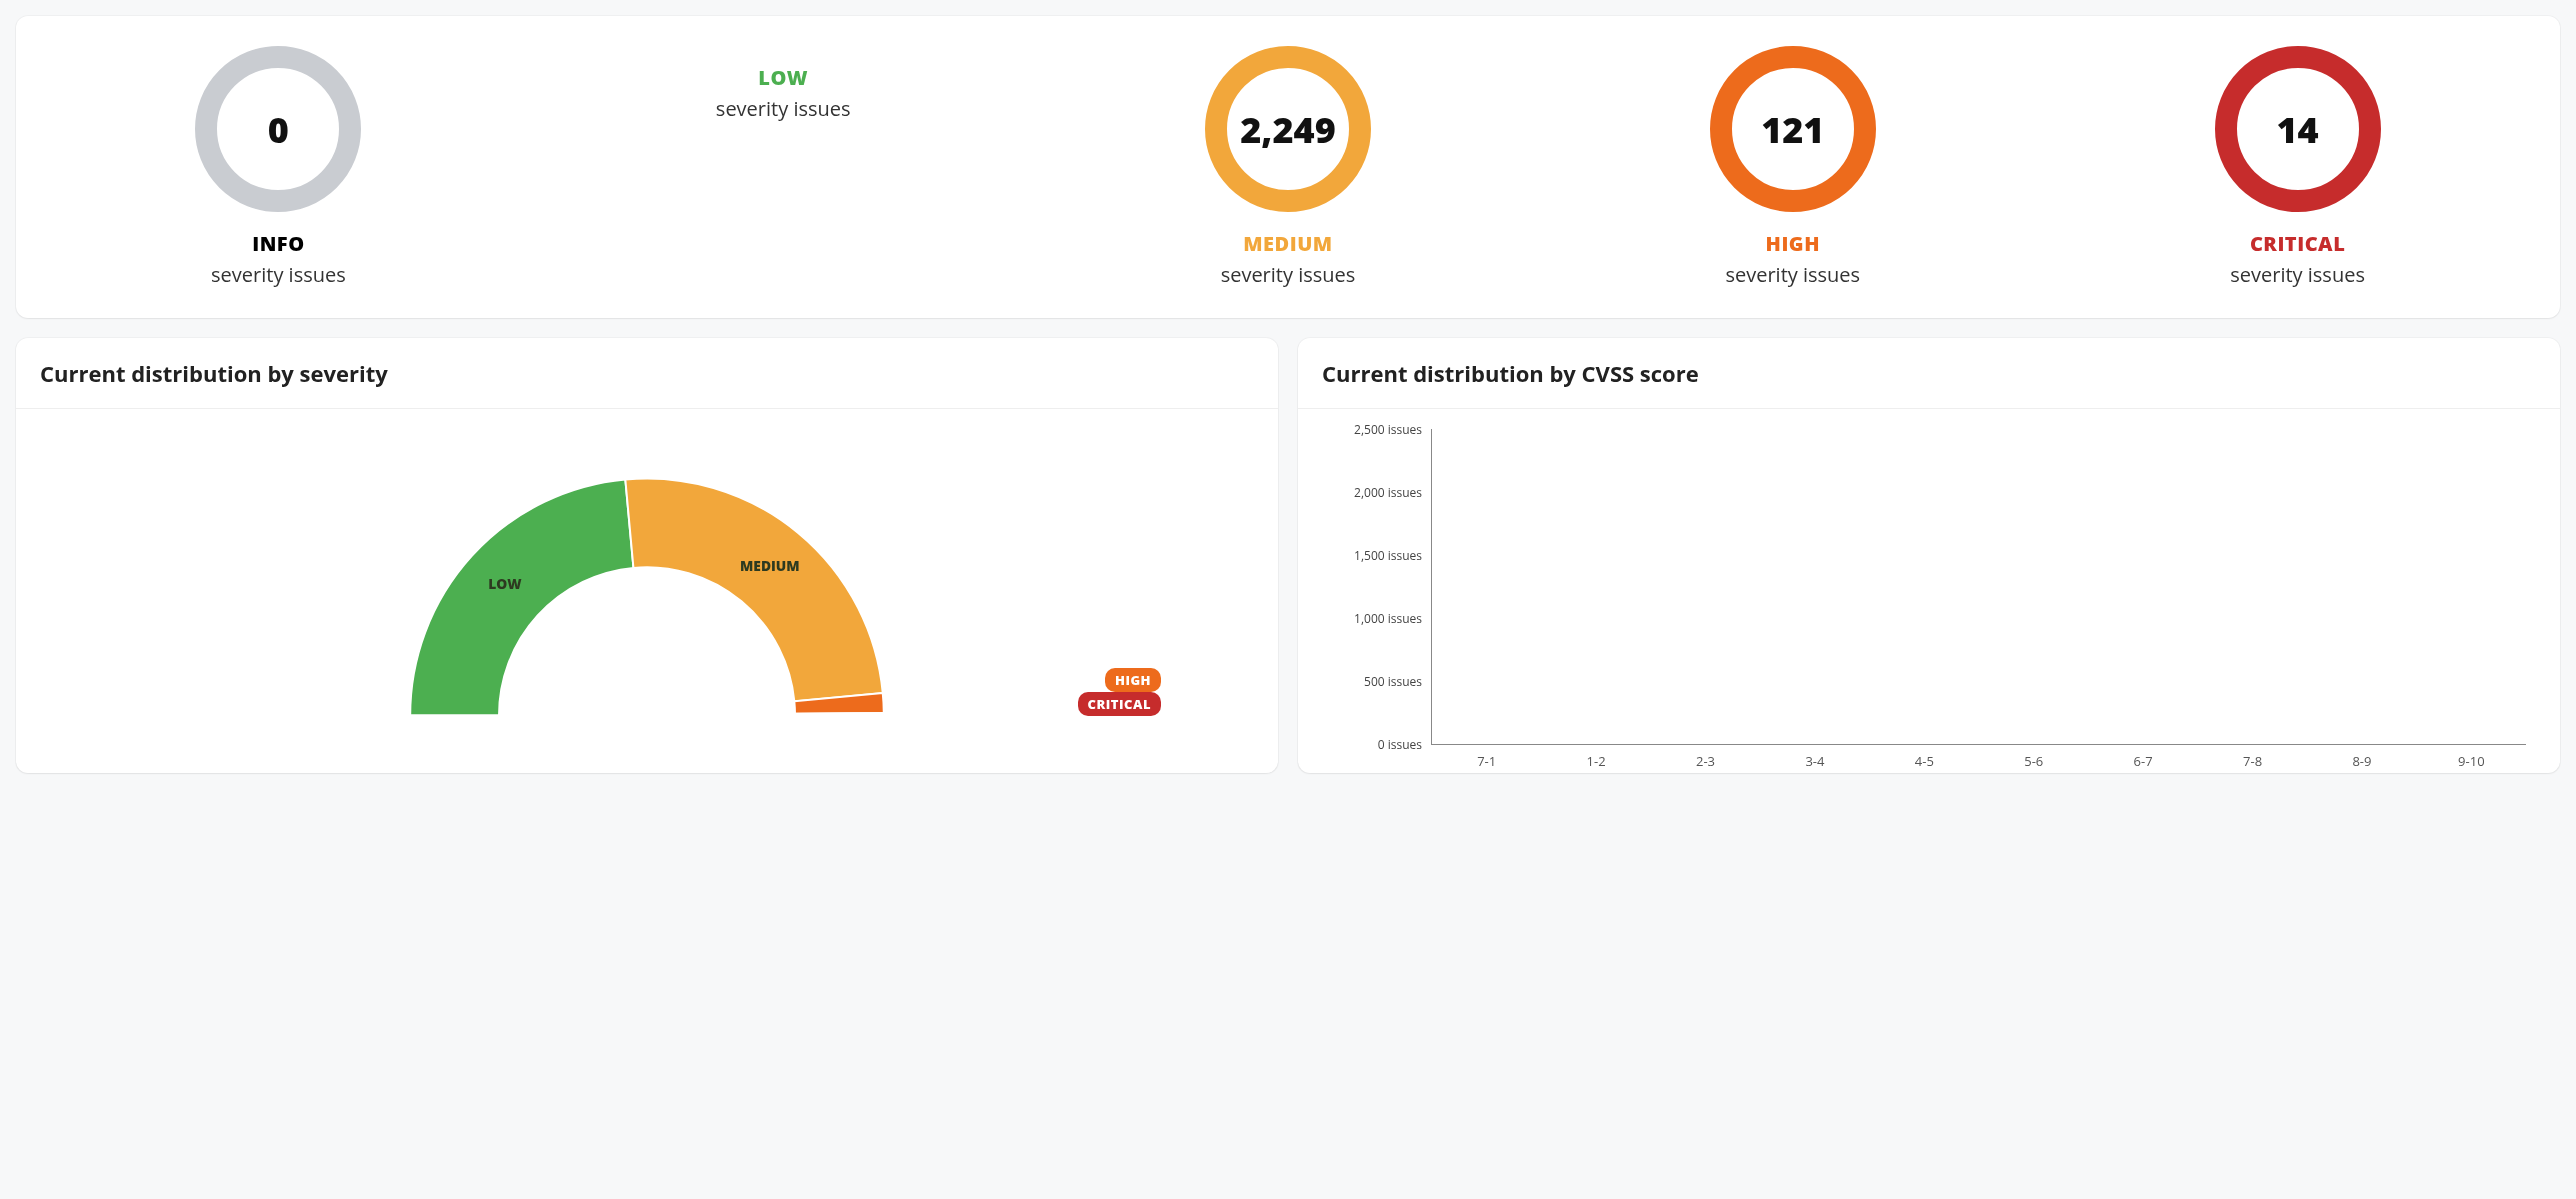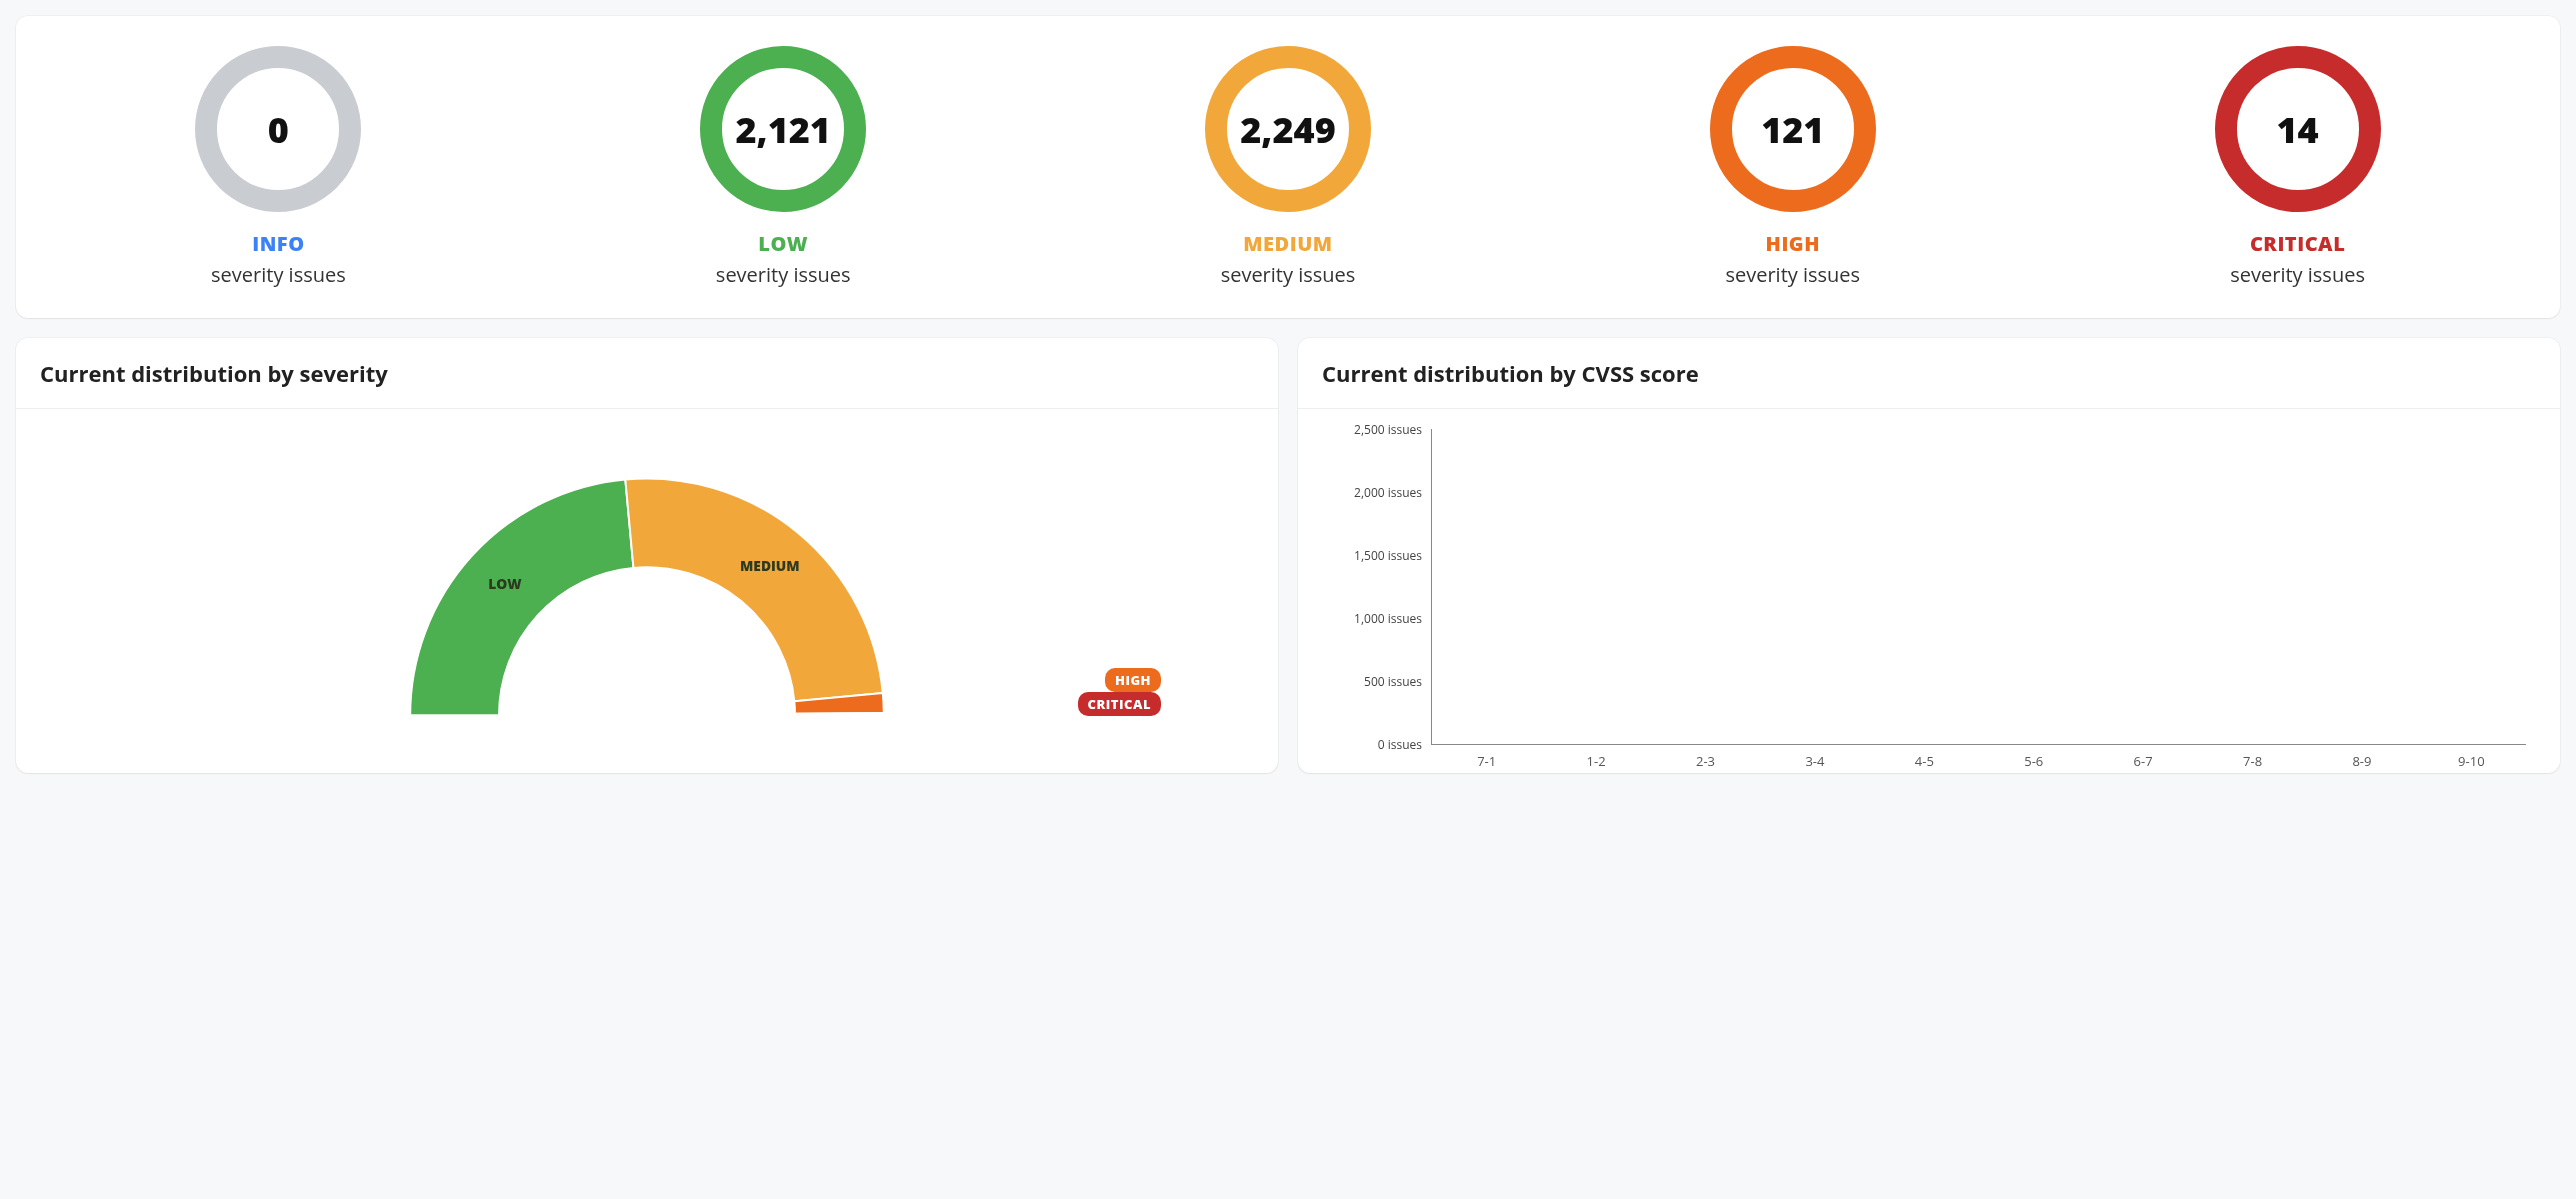--- a/index.html
+++ b/index.html
@@ -137,28 +137,25 @@
 </style>
 </head>
 <body>
 
 <div class="card counters">
 
   <div class="counter">
     <div class="ring" id="ring-info" style="border-color: rgb(201, 204, 209);">
       <span class="value">0</span>
     </div>
-    <div class="sev-label" id="lab-info" style="color: #3b82f6;">INFO</div>
-    <div class="sev-sub">severity issues</div>
-  </div>
-
-  <div class="counter">
-    <div class="ring" id="ring-low" style="border-color: rgb(76, 175, 80);">
-      <span class="value">2,121</span>
-    </div>
+    <div class="sev-label" id="lab-info" style="color: #000000;">INFO</div>
+    <div class="sev-sub">severity issues</div>
+  </div>
+
+  <div class="counter">
     <div class="sev-label" id="lab-low" style="color: rgb(76, 175, 80);">LOW</div>
     <div class="sev-sub">severity issues</div>
   </div>
 
   <div class="counter">
     <div class="ring" id="ring-medium" style="border-color: rgb(242, 167, 59);">
       <span class="value">2,249</span>
     </div>
     <div class="sev-label" id="lab-medium" style="color: rgb(242, 167, 59);">MEDIUM</div>
     <div class="sev-sub">severity issues</div>

